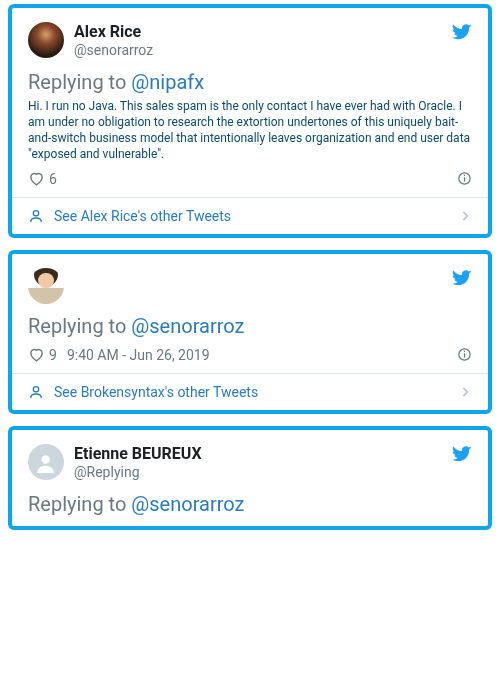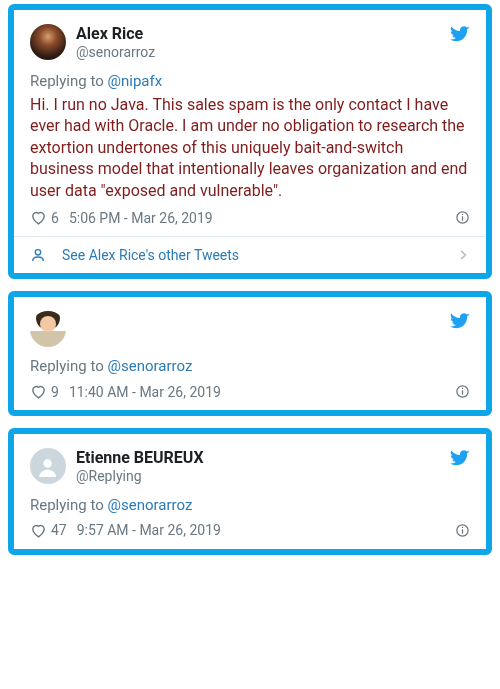--- a/index.html
+++ b/index.html
@@ -4,21 +4,21 @@
 <style>
   * { box-sizing: border-box; margin: 0; padding: 0; }
   body {
     font-family: -apple-system, BlinkMacSystemFont, "Segoe UI", Roboto, Helvetica, Arial, sans-serif;
     background: #ffffff;
     width: 500px;
     padding: 4px 8px;
     color: #1c2022;
   }
   .tweet-card {
-    border: 6px solid #0ea5e9;
+    border: 4px solid #0ea5e9;
     border-radius: 6px;
     margin-bottom: 12px;
     overflow: hidden;
     background: #fff;
   }
   .tweet-main {
     padding: 14px 16px 10px 16px;
   }
   .tweet-header {
     display: flex;
@@ -54,28 +54,28 @@
   .bird {
     position: absolute;
     right: 0;
     top: 0;
     width: 20px;
     height: 20px;
     color: #1da1f2;
   }
   .reply-line {
     color: #697882;
-    font-size: 15px;
+    font-size: 20px;
     margin-top: 10px;
   }
   .reply-line .mention { color: #2b7bb9; }
   .tweet-text {
-    font-size: 16px;
+    font-size: 12px;
     line-height: 1.35;
-    color: #7f1d1d;
+    color: #0c4a6e;
     margin-top: 4px;
   }
   .tweet-meta {
     display: flex;
     align-items: center;
     margin-top: 8px;
     font-size: 14px;
     color: #697882;
   }
   .like-wrap {
@@ -95,21 +95,20 @@
     height: 15px;
     color: #697882;
   }
   .tweet-footer {
     border-top: 1px solid #e1e8ed;
     padding: 10px 16px;
     display: flex;
     align-items: center;
     color: #2b7bb9;
     font-size: 14px;
-    gap: 6px;
   }
   .person-icon {
     width: 16px;
     height: 16px;
     margin-right: 10px;
     color: #2b7bb9;
   }
   .chevron {
     margin-left: auto;
     width: 14px;
@@ -162,21 +161,20 @@
     <div class="tweet-text">Hi. I run no Java. This sales spam is the only contact I have ever had with Oracle. I am under no obligation to research the extortion undertones of this uniquely bait-and-switch business model that intentionally leaves organization and end user data "exposed and vulnerable".</div>
     <div class="tweet-meta">
       <span class="like-wrap">
         <span class="heart">
           <svg viewBox="0 0 24 24" fill="none" stroke="currentColor" stroke-width="2">
               <path d="M12 21s-8-5.3-8-11a5 5 0 0 1 8-4 5 5 0 0 1 8 4c0 5.7-8 11-8 11z"></path>
             </svg>
         </span>
         <span>6</span>
       </span>
-      <span>5:06 PM - Mar 26, 2019</span>
       <span class="info-icon">
         <svg viewBox="0 0 24 24" fill="currentColor">
             <circle cx="12" cy="12" r="9" fill="none" stroke="currentColor" stroke-width="2"></circle>
             <rect x="11" y="10" width="2" height="7"></rect>
             <rect x="11" y="6" width="2" height="2"></rect>
           </svg>
       </span>
     </div>
   </div>
   <div class="tweet-footer">
@@ -210,29 +208,43 @@
     </div>
     <div class="tweet-meta">
       <span class="like-wrap">
         <span class="heart">
           <svg viewBox="0 0 24 24" fill="none" stroke="currentColor" stroke-width="2">
               <path d="M12 21s-8-5.3-8-11a5 5 0 0 1 8-4 5 5 0 0 1 8 4c0 5.7-8 11-8 11z"></path>
             </svg>
         </span>
         <span>9</span>
       </span>
-      <span>11:40 AM - Mar 26, 2019</span>
+      <span>9:40 AM - Jun 26, 2019</span>
       <span class="info-icon">
         <svg viewBox="0 0 24 24" fill="currentColor">
             <circle cx="12" cy="12" r="9" fill="none" stroke="currentColor" stroke-width="2"></circle>
             <rect x="11" y="10" width="2" height="7"></rect>
             <rect x="11" y="6" width="2" height="2"></rect>
           </svg>
       </span>
     </div>
+  </div>
+  <div class="tweet-footer">
+    <span class="person-icon">
+      <svg viewBox="0 0 24 24" fill="none" stroke="currentColor" stroke-width="2">
+          <circle cx="12" cy="8" r="4"></circle>
+          <path d="M4 21c0-4 4-6 8-6s8 2 8 6"></path>
+        </svg>
+    </span>
+    <span>See Brokensyntax's other Tweets</span>
+    <span class="chevron">
+      <svg viewBox="0 0 24 24" fill="none" stroke="currentColor" stroke-width="3">
+          <path d="M9 5l7 7-7 7"></path>
+        </svg>
+    </span>
   </div>
 </div>
 
 <div class="tweet-card">
   <div class="tweet-main">
     <div class="tweet-header">
       <div class="avatar avatar-default">
         <svg viewBox="0 0 24 24" fill="currentColor">
             <circle cx="12" cy="9" r="4"></circle>
             <path d="M4 22c0-4.5 4-7 8-7s8 2.5 8 7z"></path>
@@ -244,32 +256,14 @@
       </div>
       <span class="bird">
         <svg viewBox="0 0 24 24" fill="currentColor">
             <path d="M23.643 4.937c-.835.37-1.732.62-2.675.733a4.67 4.67 0 0 0 2.048-2.578 9.3 9.3 0 0 1-2.958 1.13 4.66 4.66 0 0 0-7.938 4.25A13.229 13.229 0 0 1 1.671 3.149a4.66 4.66 0 0 0 1.442 6.22 4.64 4.64 0 0 1-2.11-.583v.06a4.66 4.66 0 0 0 3.737 4.568 4.692 4.692 0 0 1-2.104.08 4.662 4.662 0 0 0 4.352 3.234 9.348 9.348 0 0 1-5.786 1.995c-.376 0-.747-.022-1.112-.065a13.19 13.19 0 0 0 7.14 2.093c8.57 0 13.255-7.098 13.255-13.254 0-.2-.005-.402-.014-.602a9.47 9.47 0 0 0 2.323-2.41z"></path>
           </svg>
       </span>
     </div>
     <div class="reply-line">
       <span>Replying to </span><span class="mention">@senorarroz</span>
     </div>
-    <div class="tweet-meta">
-      <span class="like-wrap">
-        <span class="heart">
-          <svg viewBox="0 0 24 24" fill="none" stroke="currentColor" stroke-width="2">
-              <path d="M12 21s-8-5.3-8-11a5 5 0 0 1 8-4 5 5 0 0 1 8 4c0 5.7-8 11-8 11z"></path>
-            </svg>
-        </span>
-        <span>47</span>
-      </span>
-      <span>9:57 AM - Mar 26, 2019</span>
-      <span class="info-icon">
-        <svg viewBox="0 0 24 24" fill="currentColor">
-            <circle cx="12" cy="12" r="9" fill="none" stroke="currentColor" stroke-width="2"></circle>
-            <rect x="11" y="10" width="2" height="7"></rect>
-            <rect x="11" y="6" width="2" height="2"></rect>
-          </svg>
-      </span>
-    </div>
   </div>
 </div>
 
 </body></html>

